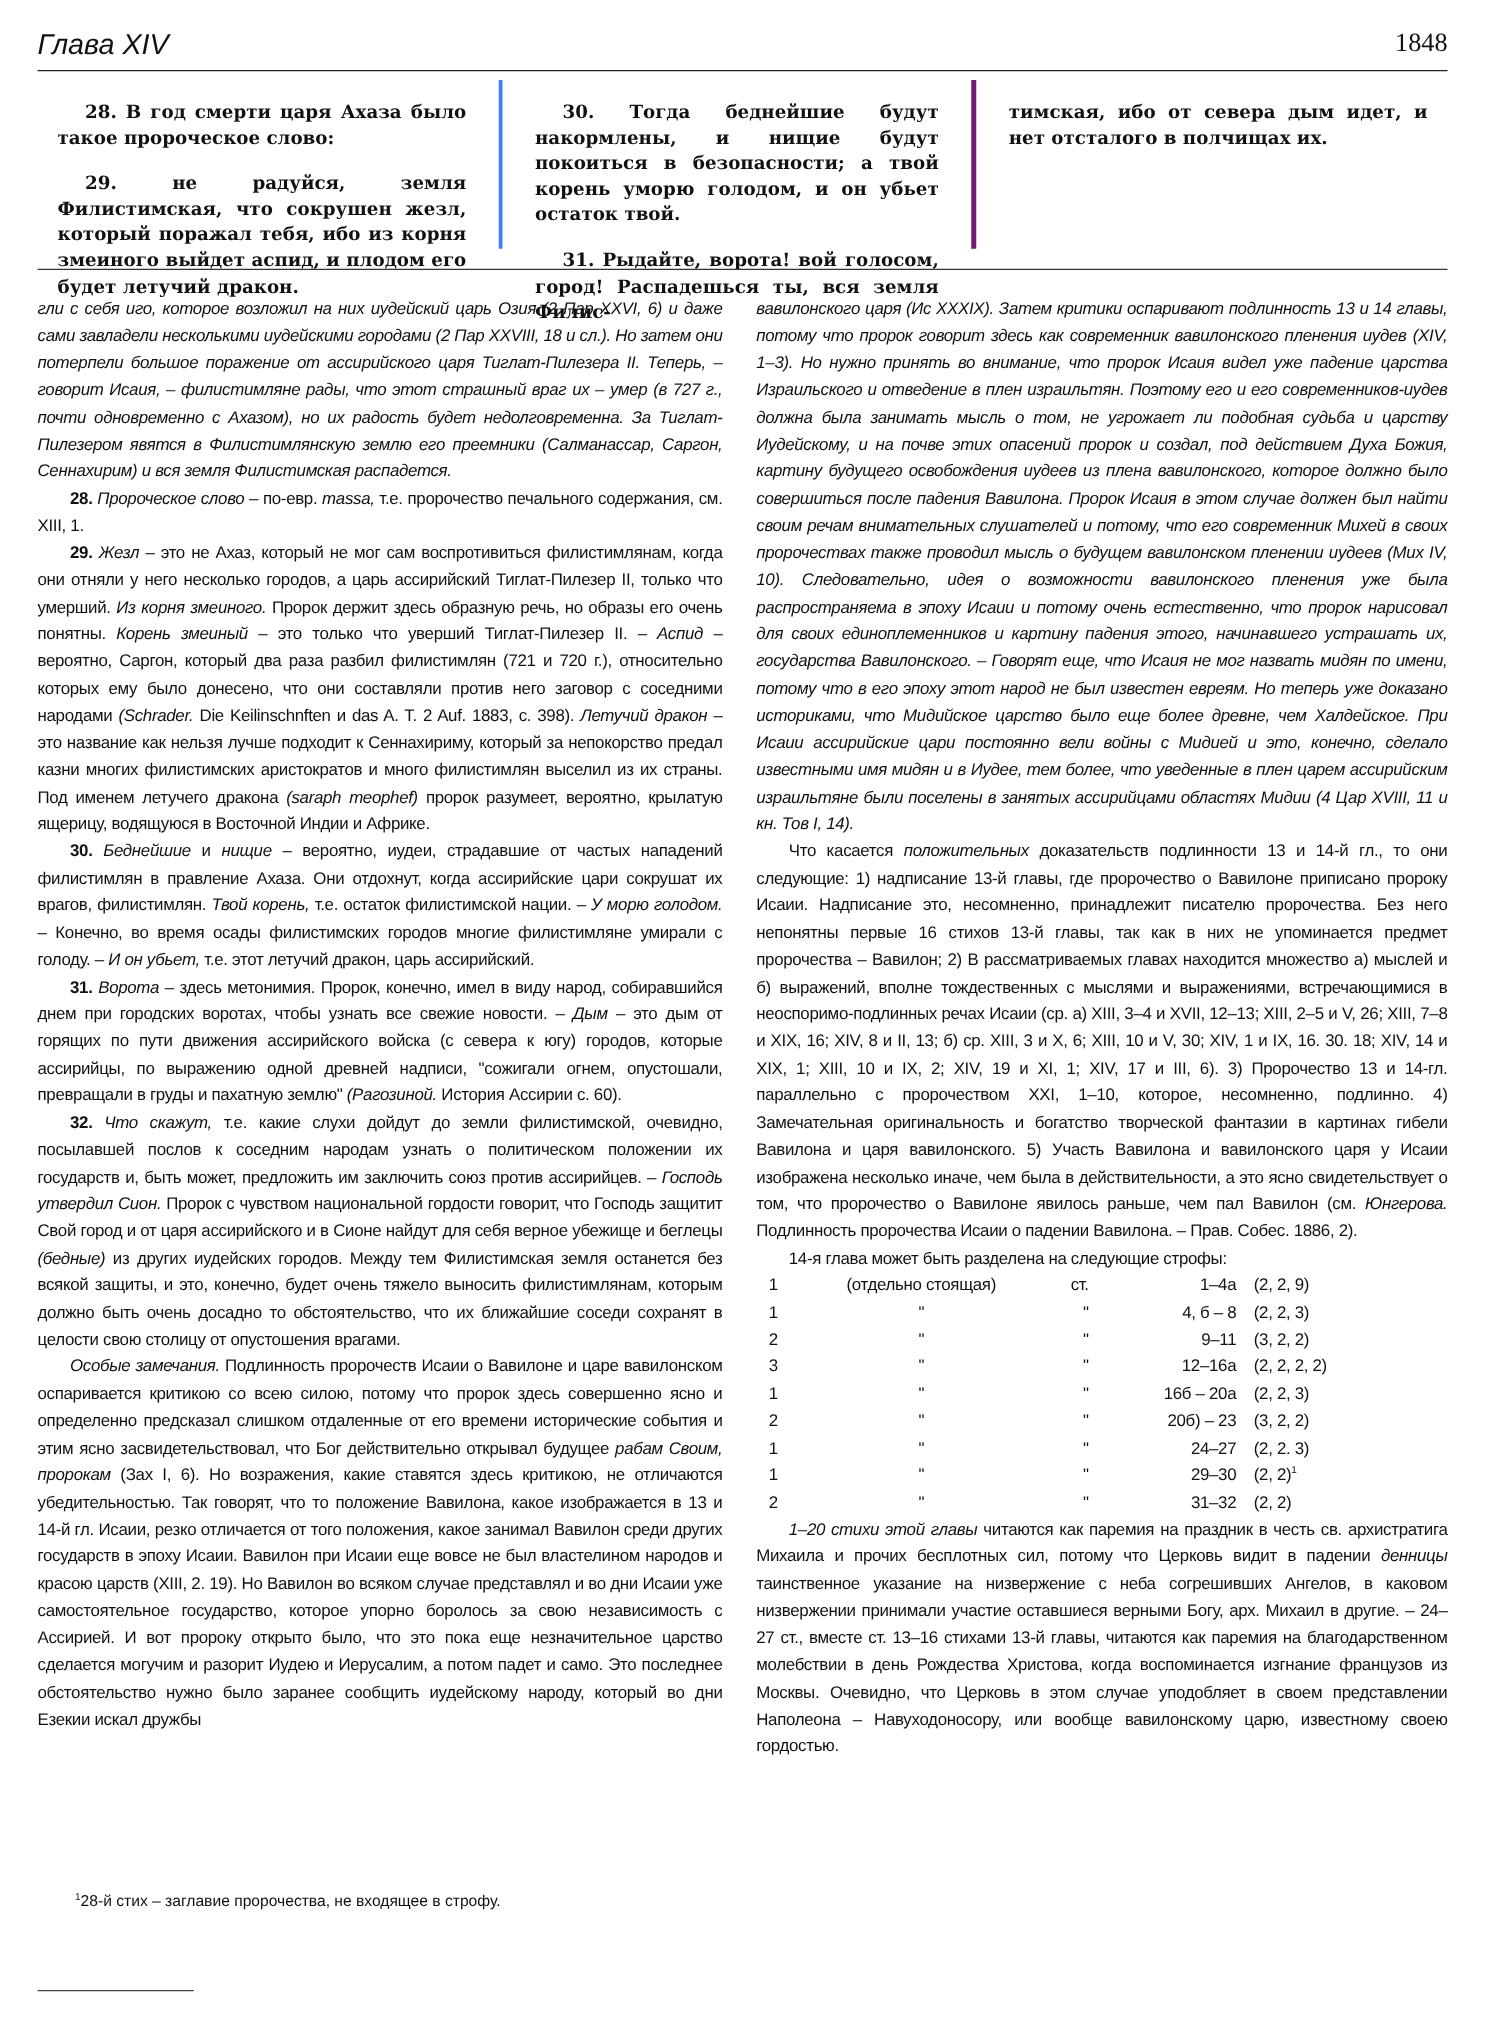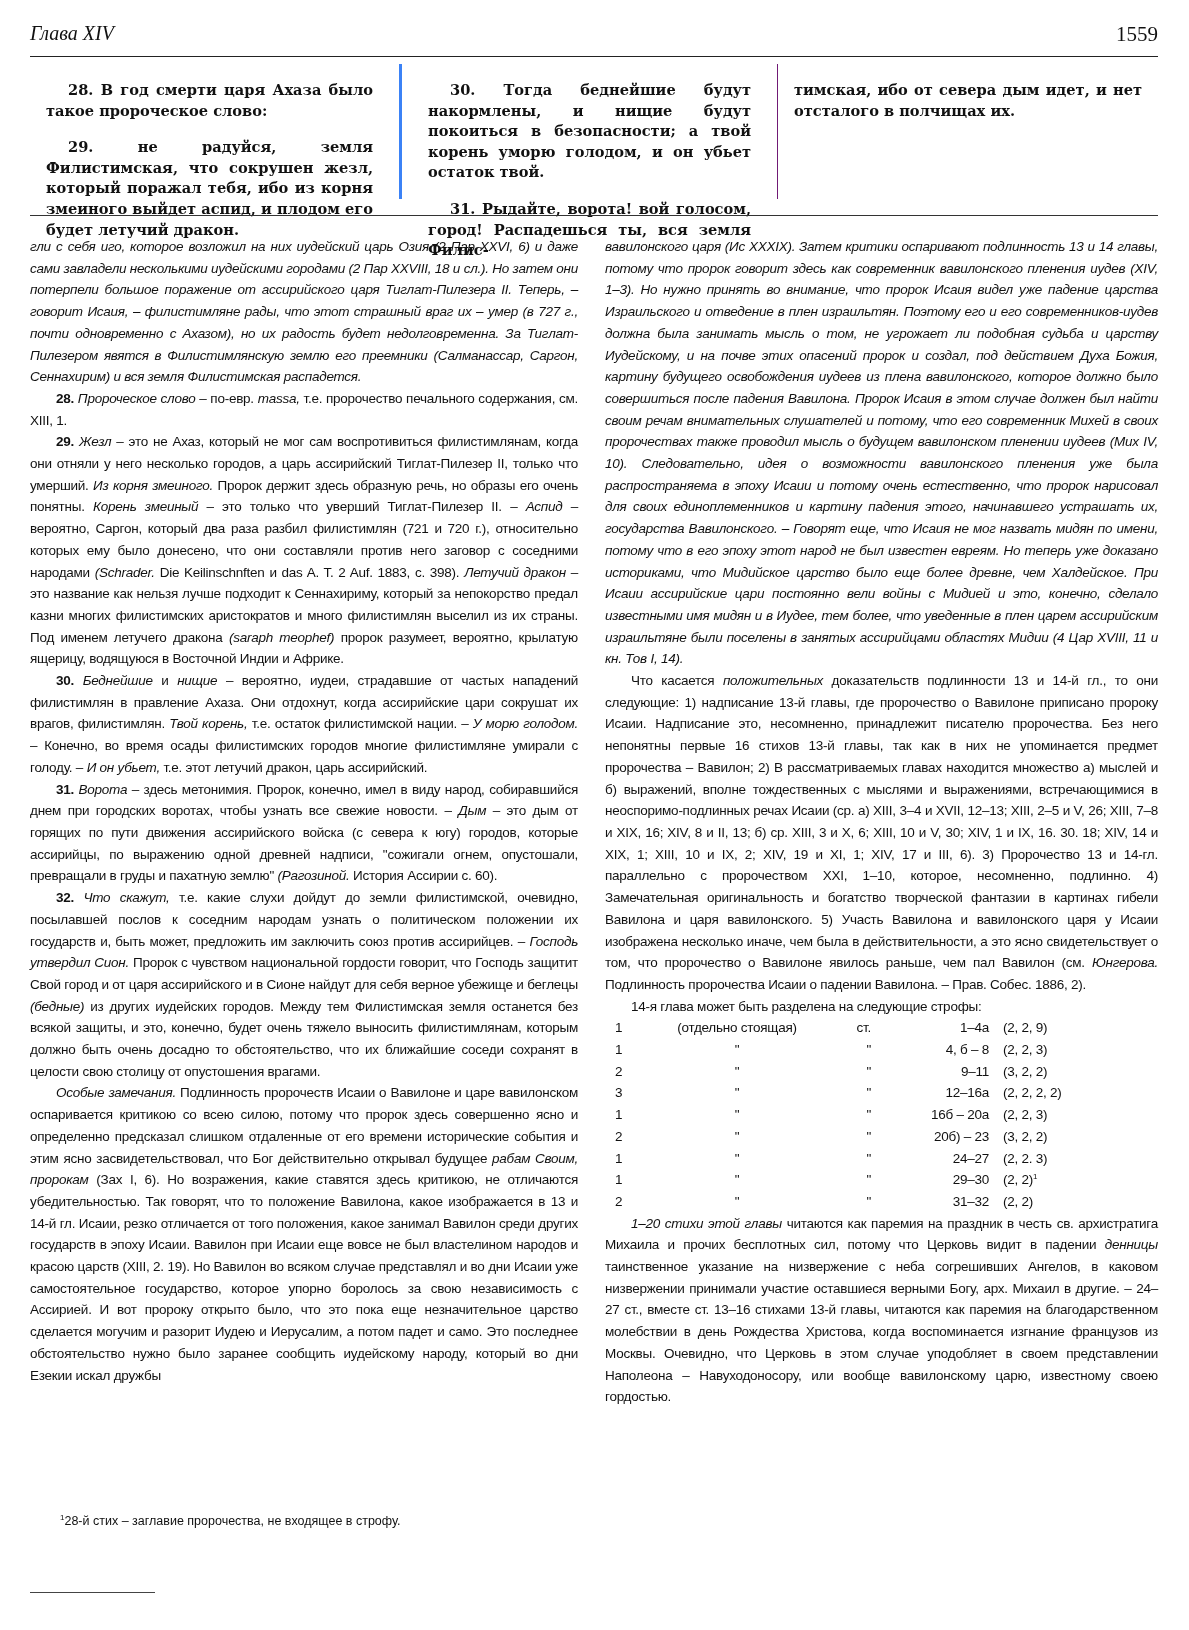--- a/index.html
+++ b/index.html
@@ -1,28 +1,28 @@
 <!DOCTYPE html>
 <html><head>
 <meta charset="utf-8">
 <style>
   html, body { margin: 0; padding: 0; background: #ffffff; }
   body { width: 1189px; height: 1630px; position: relative; overflow: hidden; color: #111; }
   .page { position: absolute; left: 30px; top: 0; width: 1128px; height: 1630px; }
   .running-head { position: absolute; top: 22px; left: 0; right: 0; height: 30px; }
-  .chapter-title { position: absolute; left: 0; top: 0; font-family: Liberation Serif, serif; font-style: italic; font-size: 20px; }
+  .chapter-title { position: absolute; left: 0; top: 0; font-family: Liberation Sans, sans-serif; font-style: italic; font-size: 23px; }
   .page-number { position: absolute; right: 0; top: 0; font-family: "Liberation Serif", serif; font-size: 21px; }
   .head-rule { position: absolute; top: 56px; left: 0; right: 0; border-top: 1.5px solid #222; }
   .scripture { position: absolute; top: 64px; left: 0; right: 0; height: 135px; display: flex; }
   .scol { font-family: "DejaVu Serif", serif; font-weight: bold; font-size: 14.6px; line-height: 20.6px; text-align: justify; padding: 0 4px; box-sizing: border-box; }
   .scol p { margin: 16px; text-indent: 22px; }
   .scol p.cont { text-indent: 0; }
   .scol-1 { width: 369px; padding-left: 0; padding-right: 10px; }
   .scol-2 { width: 378px; border-left: 3px solid #3b82f6; padding-left: 10px; padding-right: 10px; }
-  .scol-3 { width: 381px; border-left: 1px solid #701a75; padding-left: 0; padding-right: 0; }
+  .scol-3 { width: 381px; border-left: 4px solid #701a75; padding-left: 10px; padding-right: 0; }
   .mid-rule { position: absolute; top: 215px; left: 0; right: 0; border-top: 1.5px solid #333; }
   .commentary { position: absolute; top: 236px; left: 0; right: 0; display: flex; justify-content: space-between; }
   .ccol { font-family: "Liberation Sans", sans-serif; font-size: 13.5px; line-height: 21.7px; text-align: justify; letter-spacing: -0.25px; }
   .ccol-left { width: 548px; }
   .ccol-right { width: 553px; }
   .ccol p { margin: 0; text-indent: 26px; }
   .ccol p.cont { text-indent: 0; font-style: italic; }
   .vnum { font-weight: bold; }
   .em { font-style: italic; }
   table.strophes { border-collapse: collapse; margin-left: 10px; font-family: "Liberation Sans", sans-serif; font-size: 13.5px; line-height: 21.7px; }
@@ -36,21 +36,21 @@
   .footnote { position: absolute; top: 1514px; left: 30px; font-family: "Liberation Sans", sans-serif; font-size: 12.5px; }
   sup { font-size: 8px; vertical-align: super; line-height: 0; }
 </style>
 </head>
 <body>
 
 <div class="page">
 
   <div class="running-head">
     <span class="chapter-title">Глава XIV</span>
-    <span class="page-number">1559</span>
+    <span class="page-number">1848</span>
   </div>
   <div class="head-rule"></div>
 
   <div class="scripture">
     <div class="scol scol-1">
       <p>28. В год смерти царя Ахаза было такое пророческое слово:</p>
       <p>29. не радуйся, земля Филистимская, что сокрушен жезл, который поражал тебя, ибо из корня змеиного выйдет аспид, и плодом его будет летучий дракон.</p>
     </div>
     <div class="scol scol-2">
       <p>30. Тогда беднейшие будут накормлены, и нищие будут покоиться в безопасности; а твой корень уморю голодом, и он убьет остаток твой.</p>

